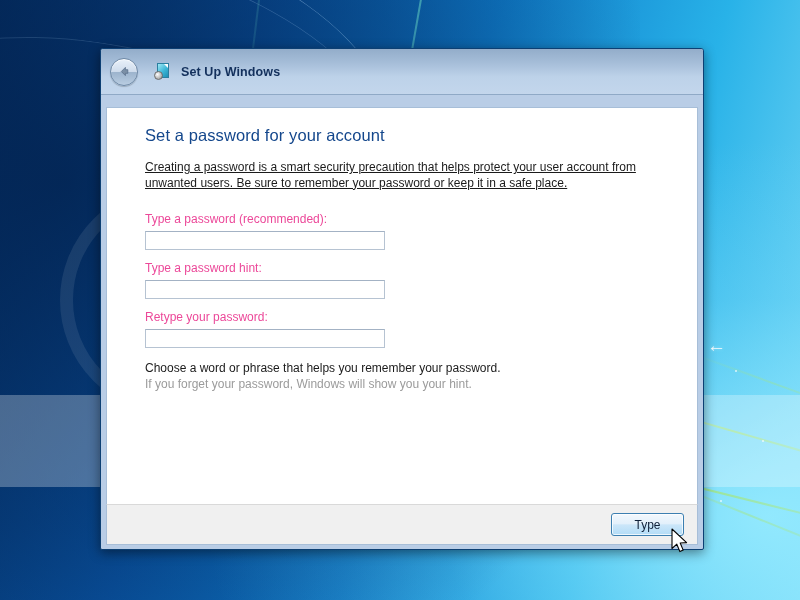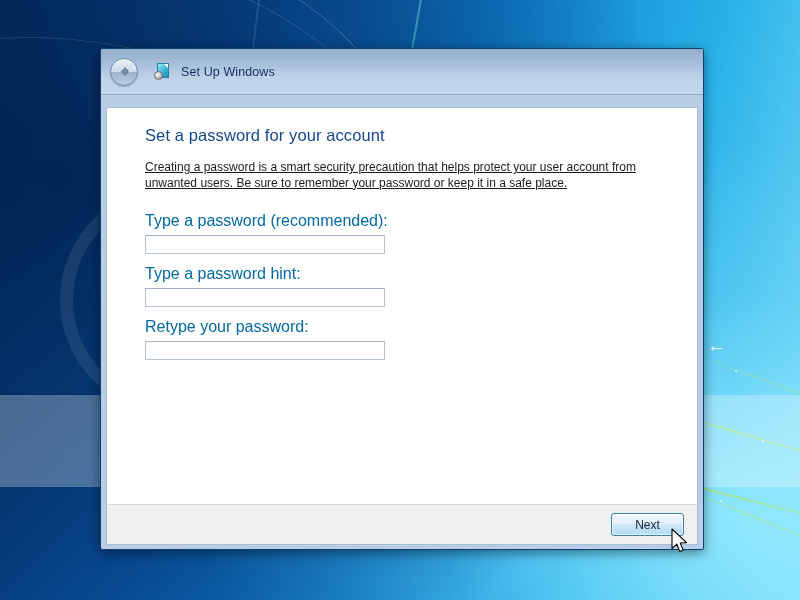--- a/index.html
+++ b/index.html
@@ -175,21 +175,21 @@
     left: 0; bottom: 0;
     width: 9px; height: 9px;
     border-radius: 50%;
     background: radial-gradient(circle at 35% 35%, #ffffff 0%, #c9c9c9 45%, #8a8a8a 100%);
     border: 1px solid #6d6d6d;
     box-sizing: border-box;
   }
   .title-text {
     margin-left: 10px;
     font-size: 12.5px;
-    font-weight: normal;
+    font-weight: bold;
     color: #13305c;
     letter-spacing: .1px;
     text-align: center;
   }
 
   
   #content {
     position: absolute;
     left: 5px; top: 58px;
     width: 592px; height: 409px;
@@ -211,22 +211,22 @@
     font-size: 12px;
     color: #1b1b1b;
     line-height: 1.32;
     margin: 0 0 20px 0;
     max-width: 500px;
     text-decoration: underline;
   }
   .field-group { margin-bottom: 11px; }
   .field-label {
     display: block;
-    font-size: 16px;
-    color: #0369a1;
+    font-size: 12px;
+    color: #ec4899;
     margin-bottom: 5px;
   }
   .field-input {
     display: block;
     width: 240px;
     height: 19px;
     box-sizing: border-box;
     border: 1px solid #b6c3d2;
     border-top-color: #a3b2c4;
     background: #ffffff;
@@ -344,23 +344,27 @@
       <div class="field-group">
         <label class="field-label">Type a password hint:</label>
         <input class="field-input" type="text" value="" placeholder="" style="">
       </div>
 
       <div class="field-group">
         <label class="field-label">Retype your password:</label>
         <input class="field-input" type="password" value="" placeholder="" style="">
       </div>
 
+      <div class="hint-block">
+        <p class="hint-line-1">Choose a word or phrase that helps you remember your password.</p>
+        <p class="hint-line-2">If you forget your password, Windows will show you your hint.</p>
+      </div>
     </div>
   </div>
 
   <div id="footer">
-    <div class="next-button">Next</div>
+    <div class="next-button">Type</div>
   </div>
 </div>
 
 <svg id="cursor" width="20" height="28" viewBox="0 0 20 28">
   <path d="M2 1 L2 20.5 L6.8 16.2 L9.9 23.6 L13.2 22.1 L10.2 15 L16.6 14.6 Z" fill="#ffffff" stroke="#000000" stroke-width="1.1" stroke-linejoin="round"></path>
 </svg>
 
 </body></html>

